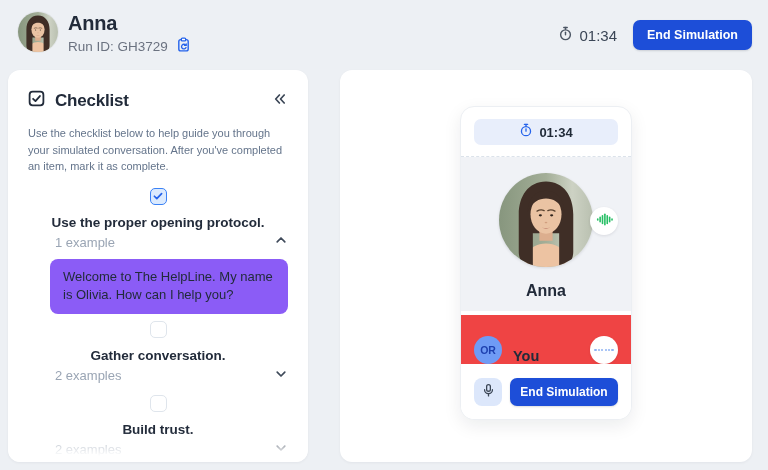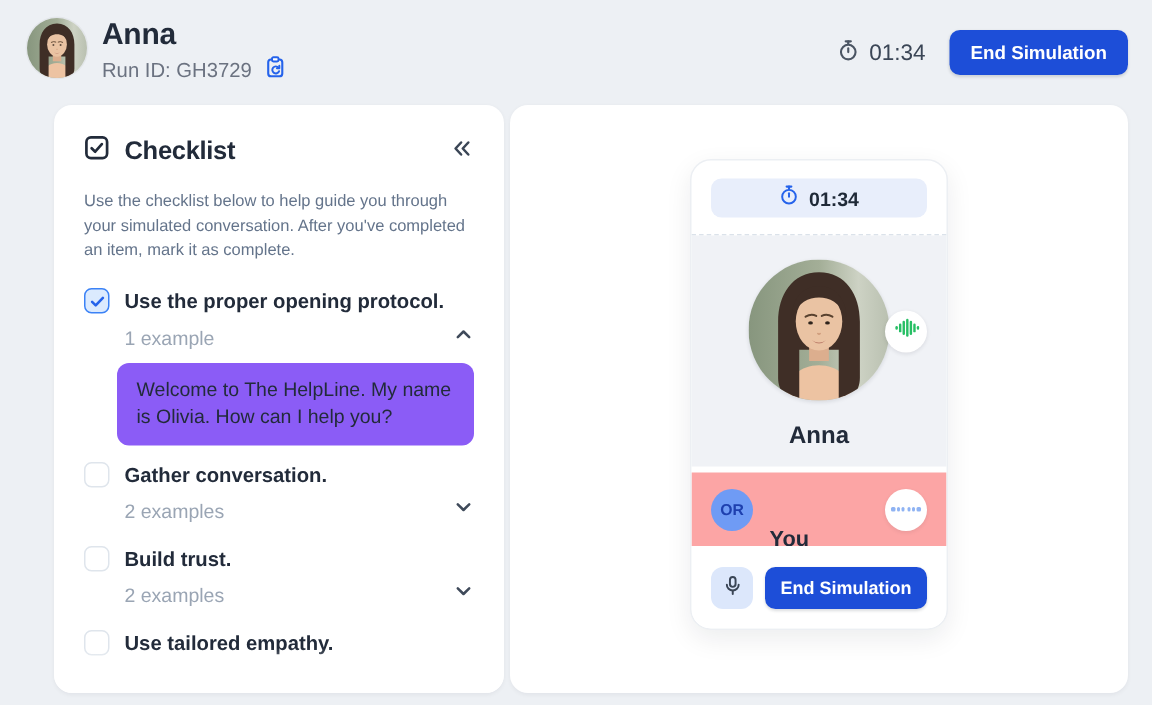--- a/index.html
+++ b/index.html
@@ -20,30 +20,30 @@
   .copy-btn { display:flex; align-items:center; cursor:pointer; }
   .h-right { position:absolute; right:16px; top:0; height:70px; display:flex; align-items:center; gap:16px; }
   .h-timer { display:flex; align-items:center; gap:6px; font-size:15px; font-weight:500; color:#3b4656; }
   .btn-primary {
     background:#1d4ed8; color:#fff; border:none; border-radius:7px;
     font-family:inherit; font-size:12.5px; font-weight:700;
     padding:8px 14px; cursor:pointer; box-shadow:0 1px 2px rgba(16,24,40,.15);
   }
   
   .panel { position:absolute; top:70px; background:#fff; border-radius:12px; box-shadow:0 1px 3px rgba(16,24,40,.05); }
-  .left-panel  { left:36px;  width:300px; height:392px; overflow:hidden; }
+  .left-panel  { left:8px;  width:300px; height:392px; overflow:hidden; }
   .right-panel { left:340px; width:412px; height:392px; }
   
   .lp-inner { padding:20px; }
   .lp-head { display:flex; align-items:center; gap:10px; margin-bottom:14px; }
   .lp-title { flex:1; font-size:17px; font-weight:700; color:#222b3a; letter-spacing:-.2px; }
   .collapse-btn { display:flex; align-items:center; cursor:pointer; }
   .lp-desc { font-size:11px; line-height:1.5; color:#64748b; margin-bottom:13px; }
   .cl-item { margin-bottom:7px; }
-  .cl-row { display:flex; align-items:center; gap:10px; min-height:24px; }
+  .cl-row { display:flex; align-items:center; gap:10px; min-height:24px;flex-direction:column; }
   .cb { width:17px; height:17px; border-radius:5px; flex:0 0 auto; display:flex; align-items:center; justify-content:center; cursor:pointer; }
   .cb-unchecked { border:1.5px solid #dfe5ec; background:#fff; }
   .cb-checked { border:1.5px solid #3b82f6; background:#dbeafe; }
   .cl-label { font-size:13.5px; font-weight:600; color:#222b3a; }
   .ex-row { display:flex; align-items:center; margin-left:27px; min-height:25px; cursor:pointer;justify-content:flex-end; }
   .ex-count { flex:1; font-size:13px; color:#9aa5b4; }
   .ex-box {
     margin:4px 0 7px 22px; background:#8b5cf6; border-radius:8px;
     padding:9px 13px; font-size:13px; font-weight:500; color:#222b3a; line-height:1.45;
   }
@@ -58,21 +58,21 @@
   }
   .ph-top { padding:12px 13px 11px; border-bottom:1px dashed #dbe2ea; }
   .ph-pill { height:26px; background:#e8eefb; border-radius:7px; display:flex; align-items:center; justify-content:center; gap:6px; }
   .ph-pill-time { font-size:13px; font-weight:700; color:#1f2937; }
   .ph-photo { height:154px; background:#f0f2f6; position:relative; }
   .ph-photo-circle { position:absolute; left:50%; top:16px; transform:translateX(-50%); width:94px; height:94px; border-radius:50%; overflow:hidden; box-shadow:0 1px 3px rgba(16,24,40,.12); }
   .ph-photo-circle svg { display:block; width:100%; height:100%; }
   .ph-wave { position:absolute; right:13px; top:50px; width:28px; height:28px; border-radius:50%; background:#fff; box-shadow:0 1px 3px rgba(16,24,40,.10); display:flex; align-items:center; justify-content:center; }
   .ph-name { position:absolute; left:0; right:0; bottom:11px; text-align:center; font-size:16px; font-weight:700; color:#222b3a; }
   .ph-gap { height:4px; background:#fff; }
-  .ph-you { height:49px; background:#fca5a5; display:flex; align-items:center; padding:0 13px; gap:11px; }
+  .ph-you { height:49px; background:#ef4444; display:flex; align-items:flex-end; padding:0 13px; gap:11px; }
   .or-circle { width:28px; height:28px; border-radius:50%; background:#6f9bf5; color:#1e40af; font-size:10.5px; font-weight:700; display:flex; align-items:center; justify-content:center; }
   .you-label { flex:1; font-size:14.5px; font-weight:600; color:#222b3a;margin-top:40px; }
   .dots-circle { width:28px; height:28px; border-radius:50%; background:#fff; box-shadow:0 1px 3px rgba(16,24,40,.08); display:flex; align-items:center; justify-content:center; gap:1.2px; }
   .dots-circle i { width:2.2px; height:2.6px; border-radius:1px; background:#8fb3f3; }
   .ph-bottom { flex:1; background:#fff; display:flex; align-items:center; padding:0 13px; gap:8px; }
   .mic-btn { width:28px; height:28px; border-radius:8px; border:none; background:#dce7fb; display:flex; align-items:center; justify-content:center; cursor:pointer; }
   .btn-end-card { flex:1; height:28px; padding:0; font-size:12px; border-radius:7px; }
 </style>
 </head>
 <body>

